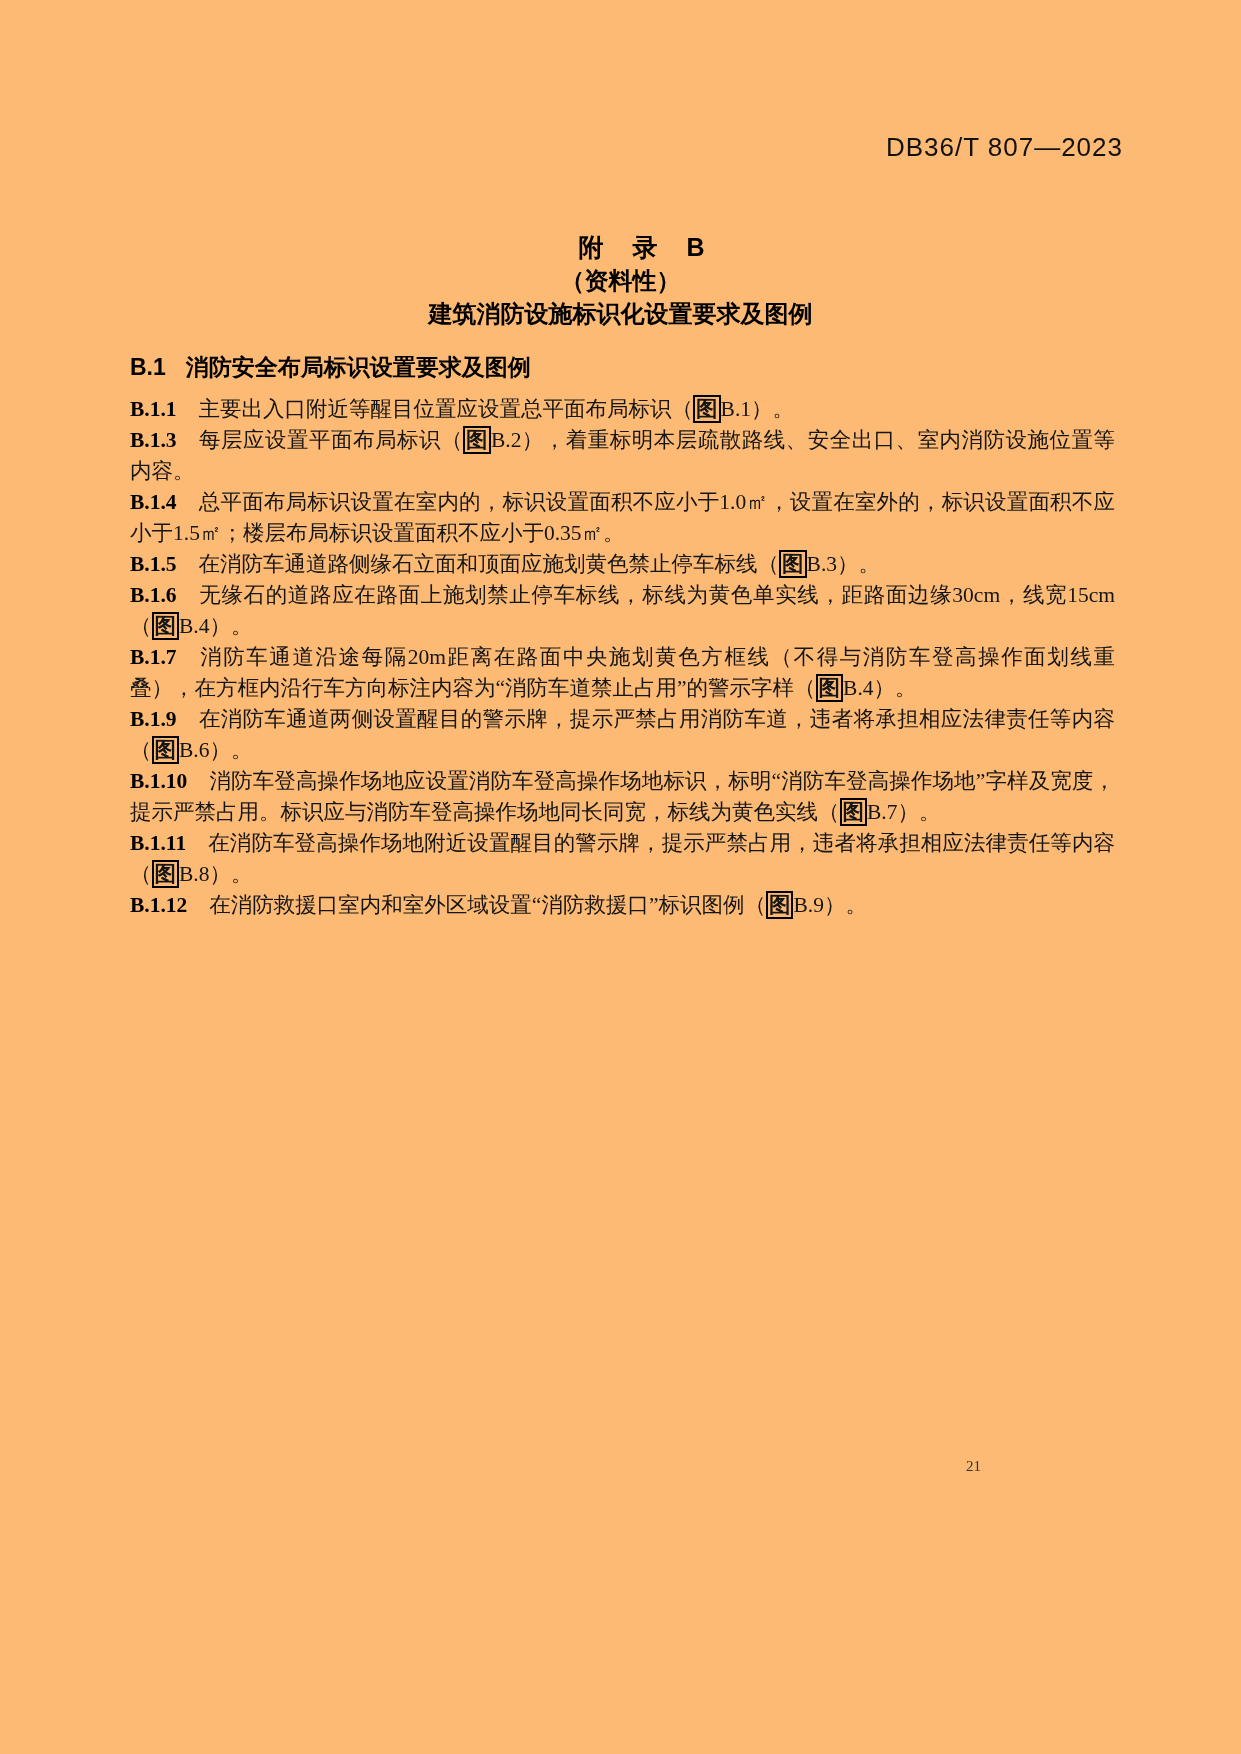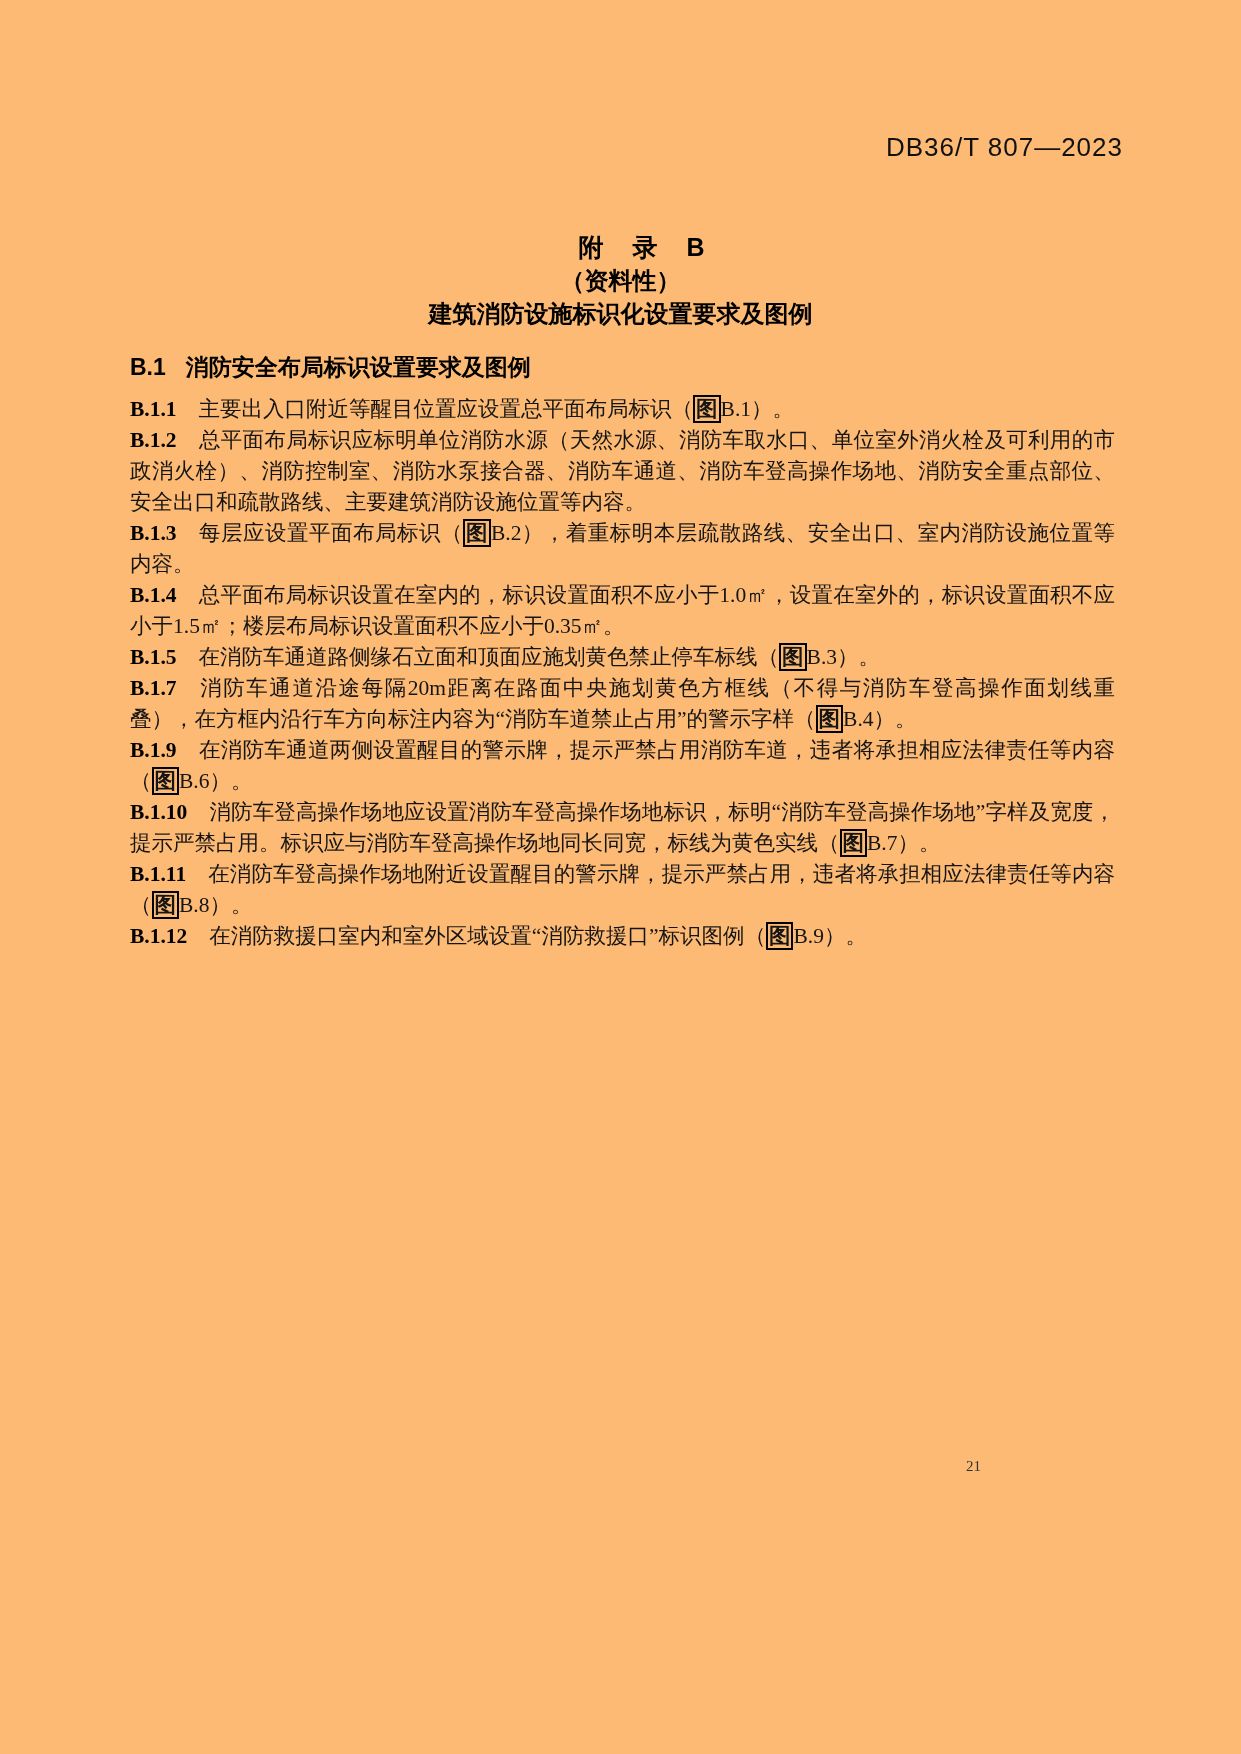--- a/index.html
+++ b/index.html
@@ -109,24 +109,24 @@
     <div class="title-line2">（资料性）</div>
     <div class="title-line3">建筑消防设施标识化设置要求及图例</div>
   </div>
 
   <div class="section-heading">
     <span class="sec-num">B.1</span><span class="sec-title">消防安全布局标识设置要求及图例</span>
   </div>
 
   <div class="clauses">
     <p class="clause"><span class="clause-num">B.1.1</span><span class="clause-text">主要出入口附近等醒目位置应设置总平面布局标识（<span class="figref">图</span>B.1）。</span></p>
-    <p class="clause"><span class="clause-num">B.1.2</span><span class="clause-text">总平面布局标识应标明单位消防水源（天然水源、消防车取水口、单位室外消火栓及可利用的市政消火栓）、消防控制室、消防水泵接合器、消防车通道、消防车登高操作场地、消防安全重点部位、安全出口和疏散路线、主要建筑消防设施位置等内容。</span></p>
     <p class="clause"><span class="clause-num">B.1.3</span><span class="clause-text">每层应设置平面布局标识（<span class="figref">图</span>B.2），着重标明本层疏散路线、安全出口、室内消防设施位置等内容。</span></p>
     <p class="clause"><span class="clause-num">B.1.4</span><span class="clause-text">总平面布局标识设置在室内的，标识设置面积不应小于1.0㎡，设置在室外的，标识设置面积不应小于1.5㎡；楼层布局标识设置面积不应小于0.35㎡。</span></p>
     <p class="clause"><span class="clause-num">B.1.5</span><span class="clause-text">在消防车通道路侧缘石立面和顶面应施划黄色禁止停车标线（<span class="figref">图</span>B.3）。</span></p>
+    <p class="clause"><span class="clause-num">B.1.6</span><span class="clause-text">无缘石的道路应在路面上施划禁止停车标线，标线为黄色单实线，距路面边缘30cm，线宽15cm（<span class="figref">图</span>B.4）。</span></p>
     <p class="clause"><span class="clause-num">B.1.7</span><span class="clause-text">消防车通道沿途每隔20m距离在路面中央施划黄色方框线（不得与消防车登高操作面划线重叠），在方框内沿行车方向标注内容为“消防车道禁止占用”的警示字样（<span class="figref">图</span>B.4）。</span></p>
     <p class="clause"><span class="clause-num">B.1.9</span><span class="clause-text">在消防车通道两侧设置醒目的警示牌，提示严禁占用消防车道，违者将承担相应法律责任等内容（<span class="figref">图</span>B.6）。</span></p>
     <p class="clause"><span class="clause-num">B.1.10</span><span class="clause-text">消防车登高操作场地应设置消防车登高操作场地标识，标明“消防车登高操作场地”字样及宽度，提示严禁占用。标识应与消防车登高操作场地同长同宽，标线为黄色实线（<span class="figref">图</span>B.7）。</span></p>
     <p class="clause"><span class="clause-num">B.1.11</span><span class="clause-text">在消防车登高操作场地附近设置醒目的警示牌，提示严禁占用，违者将承担相应法律责任等内容（<span class="figref">图</span>B.8）。</span></p>
     <p class="clause"><span class="clause-num">B.1.12</span><span class="clause-text">在消防救援口室内和室外区域设置“消防救援口”标识图例（<span class="figref">图</span>B.9）。</span></p>
   </div>
 
   <div class="page-number">21</div>
 
 </div>

